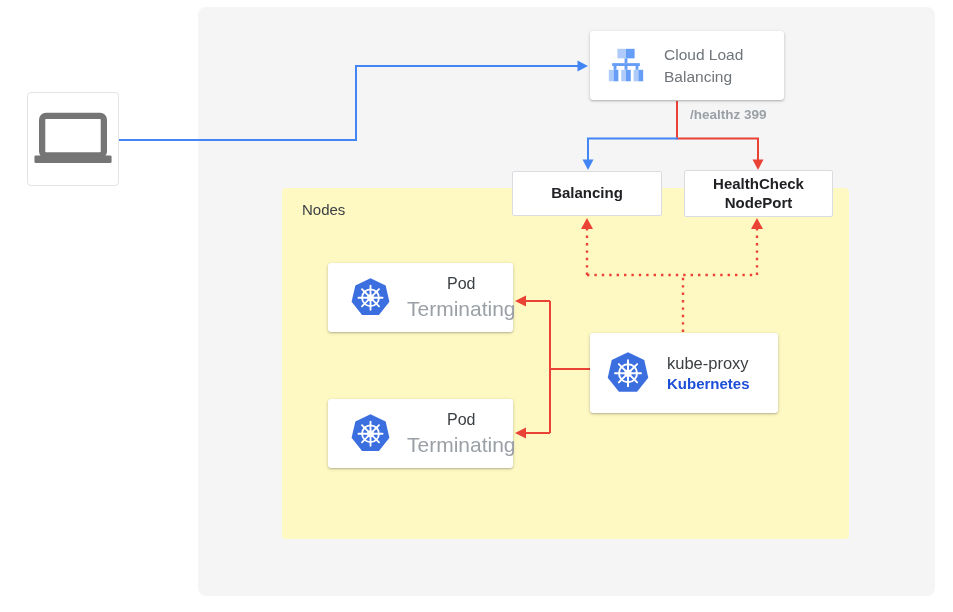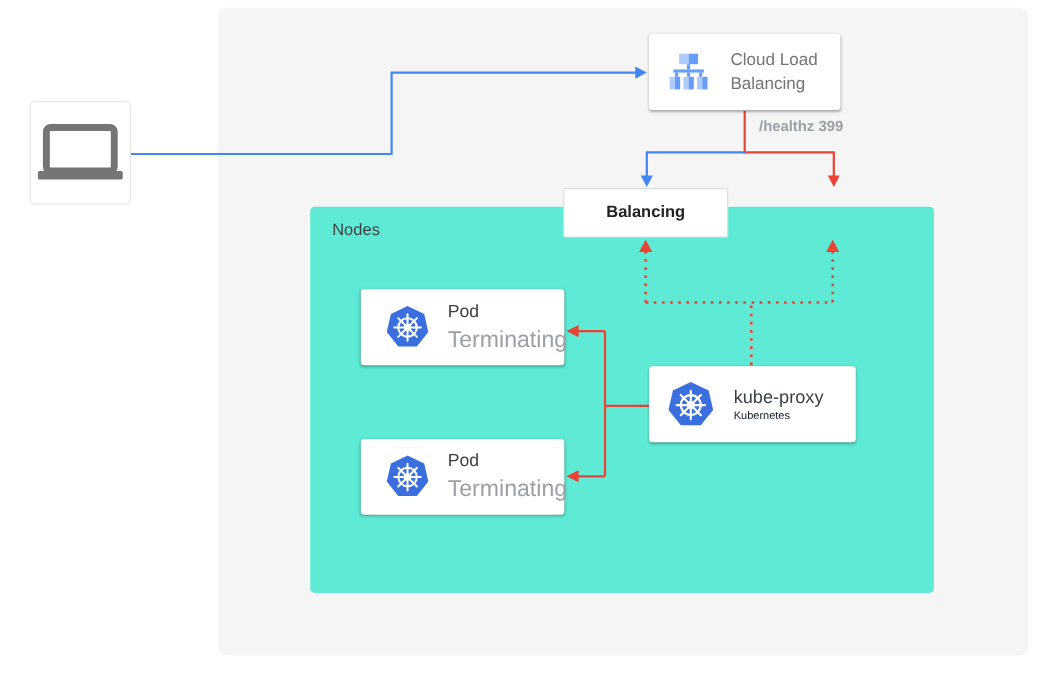--- a/index.html
+++ b/index.html
@@ -6,44 +6,44 @@
   body{font-family:"Liberation Sans", sans-serif;}
   .canvas{position:relative;width:953px;height:612px;background:#ffffff;overflow:hidden;}
   .panel{position:absolute;left:198px;top:7px;width:737px;height:589px;border-radius:8px;z-index:0;}
   .nodes-region{position:absolute;left:282px;top:188px;width:567px;height:351px;border-radius:4px;z-index:1;}
   .nodes-region-label{position:absolute;left:20px;top:13px;font-size:15px;color:#3c4043;}
   svg.edges{position:absolute;left:0;top:0;width:953px;height:612px;z-index:2;pointer-events:none;}
   .node-box{position:absolute;background:#ffffff;z-index:3;display:flex;align-items:center;box-sizing:border-box;}
   .shadow-box{border-radius:3px;box-shadow:0 1px 2px rgba(0,0,0,.22),0 1px 4px rgba(0,0,0,.10);}
   .border-box{border:1px solid #d9dce0;border-radius:2px;justify-content:center;text-align:center;}
   .client-box{left:27px;top:92px;width:92px;height:94px;border:1px solid #e4e4e4;border-radius:4px;justify-content:center;}
-  .clb-box{left:590px;top:31px;width:174px;height:69px;padding-left:15px;gap:17px;}
+  .clb-box{left:590px;top:31px;width:194px;height:69px;padding-left:15px;gap:17px;}
   .clb-title{font-size:15.5px;color:#70757a;line-height:1.42;width:92px;}
   .nodeport-box{left:512px;top:171px;width:150px;height:45px;}
   .hc-box{left:684px;top:170px;width:149px;height:47px;}
   .port-title{font-size:15px;font-weight:bold;color:#202124;line-height:1.25;width:120px;}
-  .pod-box{width:185px;height:69px;padding-left:22px;gap:16px;}
+  .pod-box{width:185px;height:69px;padding-left:22px;gap:16px;text-align:center;}
   .pod1{left:328px;top:263px;}
   .pod2{left:328px;top:399px;}
-  .kp-box{left:590px;top:333px;width:188px;height:69px;padding-left:16px;gap:17px;}
+  .kp-box{left:590px;top:333px;width:188px;height:80px;padding-left:16px;gap:17px;}
   .title-dark{font-size:16px;color:#3c4043;line-height:1.35;}
   .sub-gray{font-size:21px;color:#9aa0a6;line-height:1.3;}
   .kp-title{font-size:16.5px;color:#3c4043;line-height:1.35;}
-  .kp-sub{font-size:10px;color:#0f172a;line-height:1.35;}
+  .kp-sub{font-size:15px;color:#1d4ed8;line-height:1.35;font-weight:bold;}
   .edge-label{position:absolute;left:690px;top:107px;font-size:13.5px;font-weight:bold;color:#9aa0a6;z-index:3;}
   .icon{flex:0 0 auto;display:block;}
 </style>
 </head>
 <body>
 
 <div class="canvas">
 
   <div class="panel" style="background-color: rgb(245, 245, 246);"></div>
 
-  <div class="nodes-region" style="background-color: #5eead4;">
+  <div class="nodes-region" style="background-color: #fef9c3;">
     <div class="nodes-region-label">Nodes</div>
   </div>
 
   <svg class="edges" viewBox="0 0 953 612">
 
     <path d="M119,140 L356,140 L356,66 L578,66" fill="none" stroke-width="2" stroke="#4285f4"></path>
     <polygon points="588,66 577.5,60.5 577.5,71.5" fill="#4285f4"></polygon>
 
     <path d="M677,101 L677,138.5 L758,138.5 L758,161.5" fill="none" stroke-width="2" stroke="#ea4335"></path>
     <polygon points="758,170 752.5,159.5 763.5,159.5" fill="#ea4335"></polygon>
@@ -85,20 +85,23 @@
       <rect x="30" y="26" width="5" height="12" fill="#aecbfa"></rect>
       <rect x="35" y="26" width="5" height="12" fill="#669df6"></rect>
     </svg>
     <div class="clb-title">Cloud Load Balancing</div>
   </div>
 
   <div class="node-box border-box nodeport-box">
     <div class="port-title">Balancing</div>
   </div>
 
+  <div class="node-box border-box hc-box">
+    <div class="port-title">HealthCheck NodePort</div>
+  </div>
 
   <div class="node-box shadow-box pod-box pod1">
     <svg class="icon k8s" viewBox="0 0 36 36" width="41" height="41">
       <polygon points="18,1 31.3,7.4 34.6,21.8 25.4,33.3 10.6,33.3 1.4,21.8 4.7,7.4" fill="#3b6fe0"></polygon>
       <g stroke="#ffffff" stroke-width="1.6" stroke-linecap="round">
         <circle cx="18" cy="18.2" r="7.4" fill="none"></circle>
         <line x1="18" y1="7.6" x2="18" y2="28.8"></line>
         <line x1="7.4" y1="18.2" x2="28.6" y2="18.2"></line>
         <line x1="10.5" y1="10.7" x2="25.5" y2="25.7"></line>
         <line x1="25.5" y1="10.7" x2="10.5" y2="25.7"></line>

